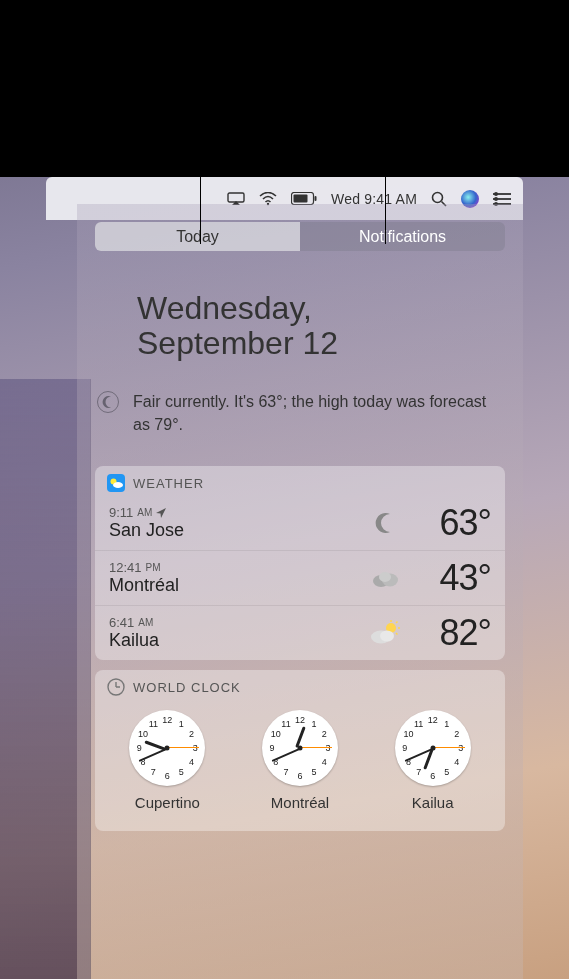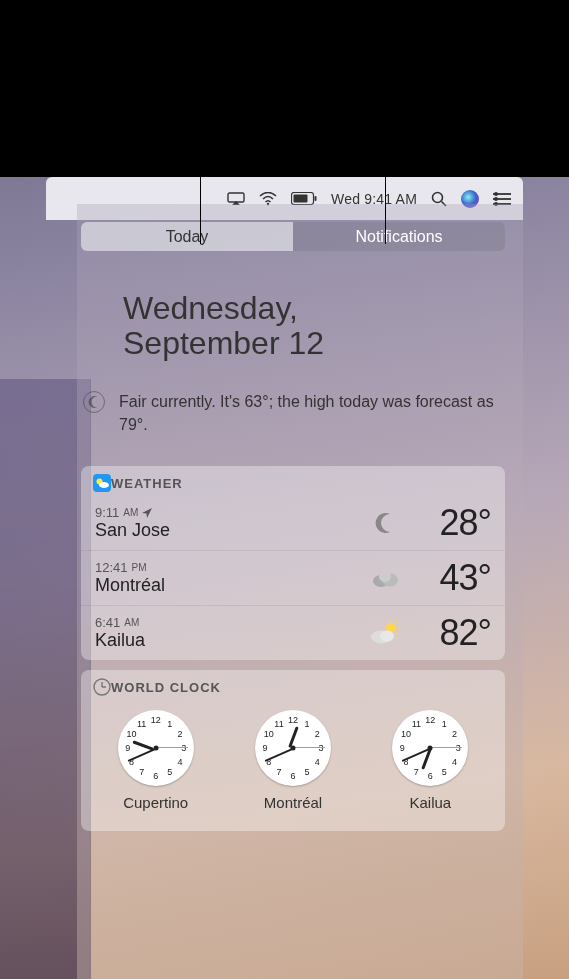--- a/index.html
+++ b/index.html
@@ -49,21 +49,21 @@
     .menubar .ic { display:inline-flex; align-items:center; justify-content:center; }
     .menubar svg { display:block; }
     .menubar .clock { font-weight:500; letter-spacing:0.2px; }
     .siri { width:18px; height:18px; border-radius:50%; background: radial-gradient(circle at 40% 40%, #8ee, #36c 50%, #a3c 90%); }
 
     .panel {
       position:absolute;
       top:204px; left:77px; right:46px; bottom:0;
       background: linear-gradient(180deg, rgba(170,162,185,0.35), rgba(190,175,180,0.4) 60%, rgba(200,180,170,0.45));
       -webkit-backdrop-filter: blur(6px);
-      padding: 18px 18px 0 4px;
+      padding: 18px 18px 0 18px;
       overflow:hidden;
     }
 
     .segmented {
       display:flex;
       width:100%;
       height:29px;
       border-radius:6px;
       overflow:hidden;
       background: rgba(120,120,135,0.35);
@@ -107,25 +107,26 @@
 
     .widget {
       background: rgba(255,255,255,0.35);
       border-radius:8px;
       margin-bottom:10px;
       overflow:hidden;
     }
     .widget-header {
       display:flex;
       align-items:center;
+      gap:8px;
       padding:8px 12px 4px 12px;
       font-size:13px;
       letter-spacing:1px;
       color:#555;
-      font-weight:700;
+      font-weight:400;
     }
     .widget-header .wic { width:18px; height:18px; display:inline-flex; align-items:center; justify-content:center; }
 
     .weather-item {
       display:flex;
       align-items:center;
       padding: 6px 14px;
       border-top:1px solid rgba(0,0,0,0.07);
     }
     .weather-item:first-of-type { border-top:none; }
@@ -261,21 +262,21 @@
                   <path d="M0 5 L10 0 L5 10 L4.5 5.5 Z" fill="#555"></path>
                 </svg></span>
             </div>
             <div class="wi-city">San Jose</div>
           </div>
           <div class="wi-icon">
             <svg width="26" height="26" viewBox="0 0 26 26">
               <path d="M18 4 A10 10 0 1 0 18 22 A8 8 0 0 1 18 4 Z" fill="#888"></path>
             </svg>
           </div>
-          <div class="wi-temp">28°</div>
+          <div class="wi-temp">63°</div>
         </div>
         <div class="weather-item">
           <div class="wi-left">
             <div class="wi-time">
               <span>12:41</span> 
               <span class="wi-ampm">PM</span> 
             </div>
             <div class="wi-city">Montréal</div>
           </div>
           <div class="wi-icon">

